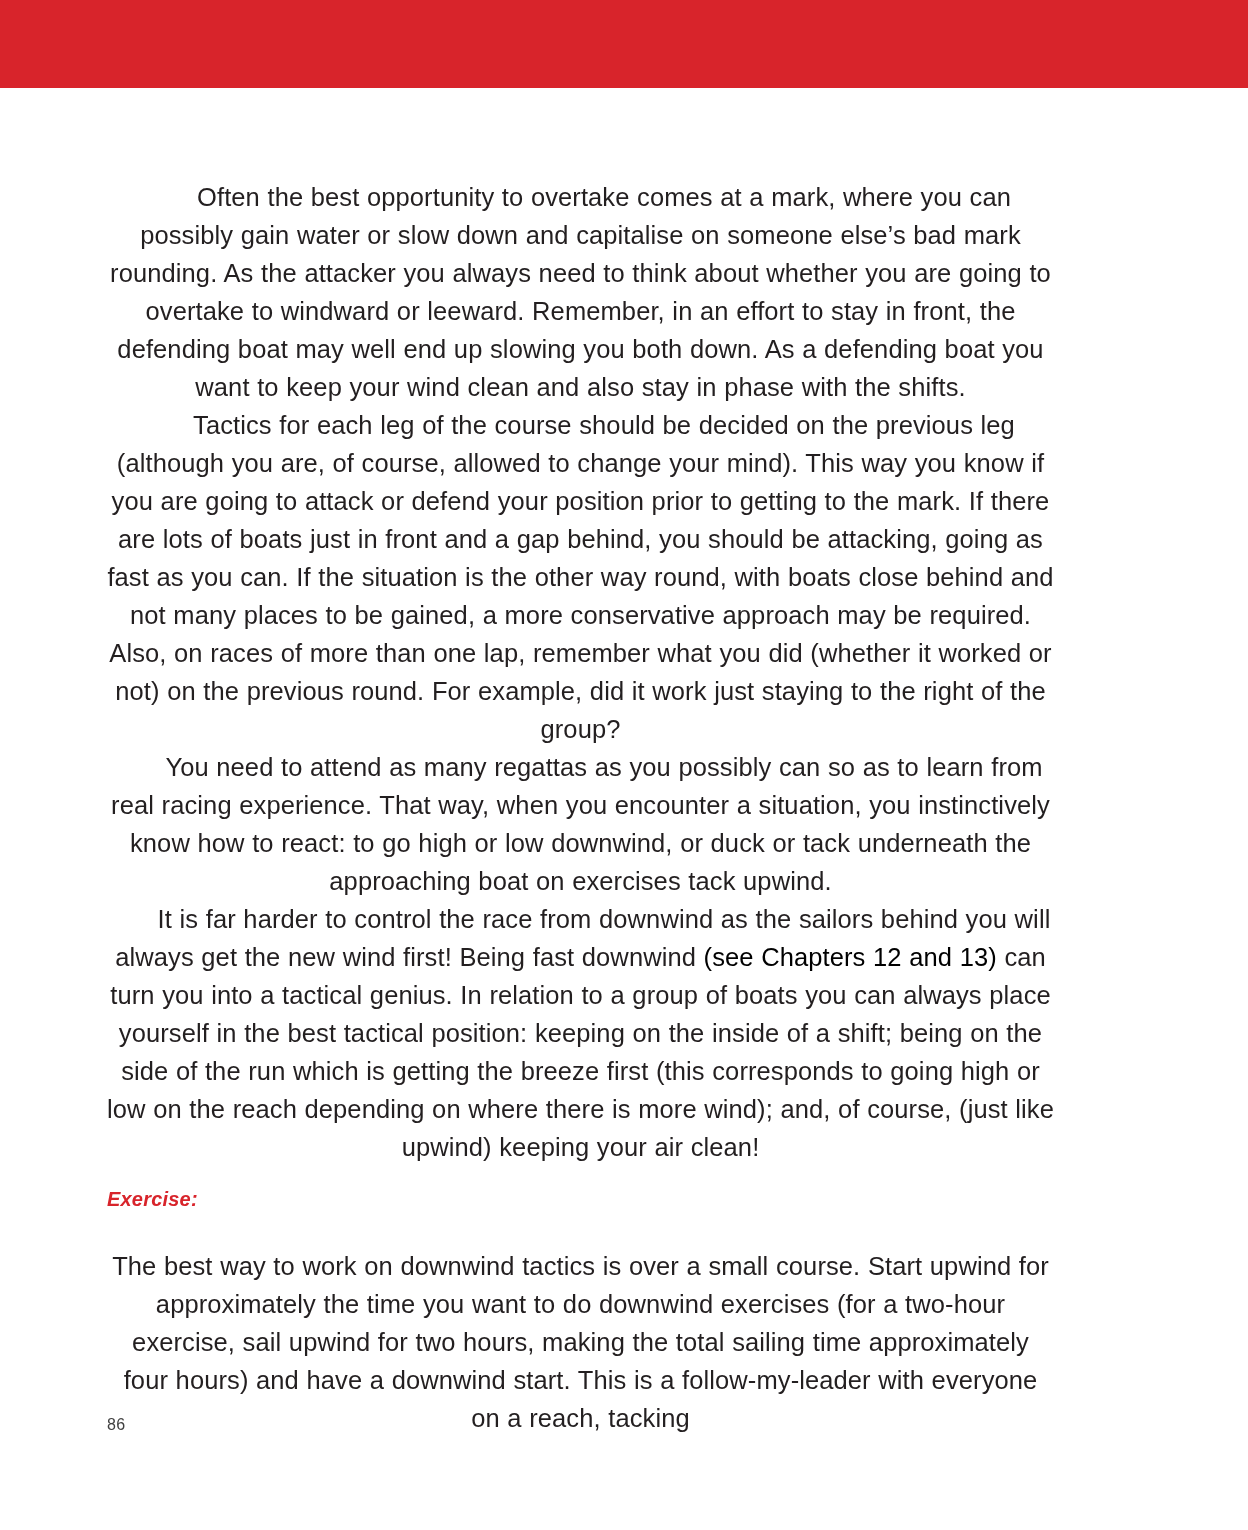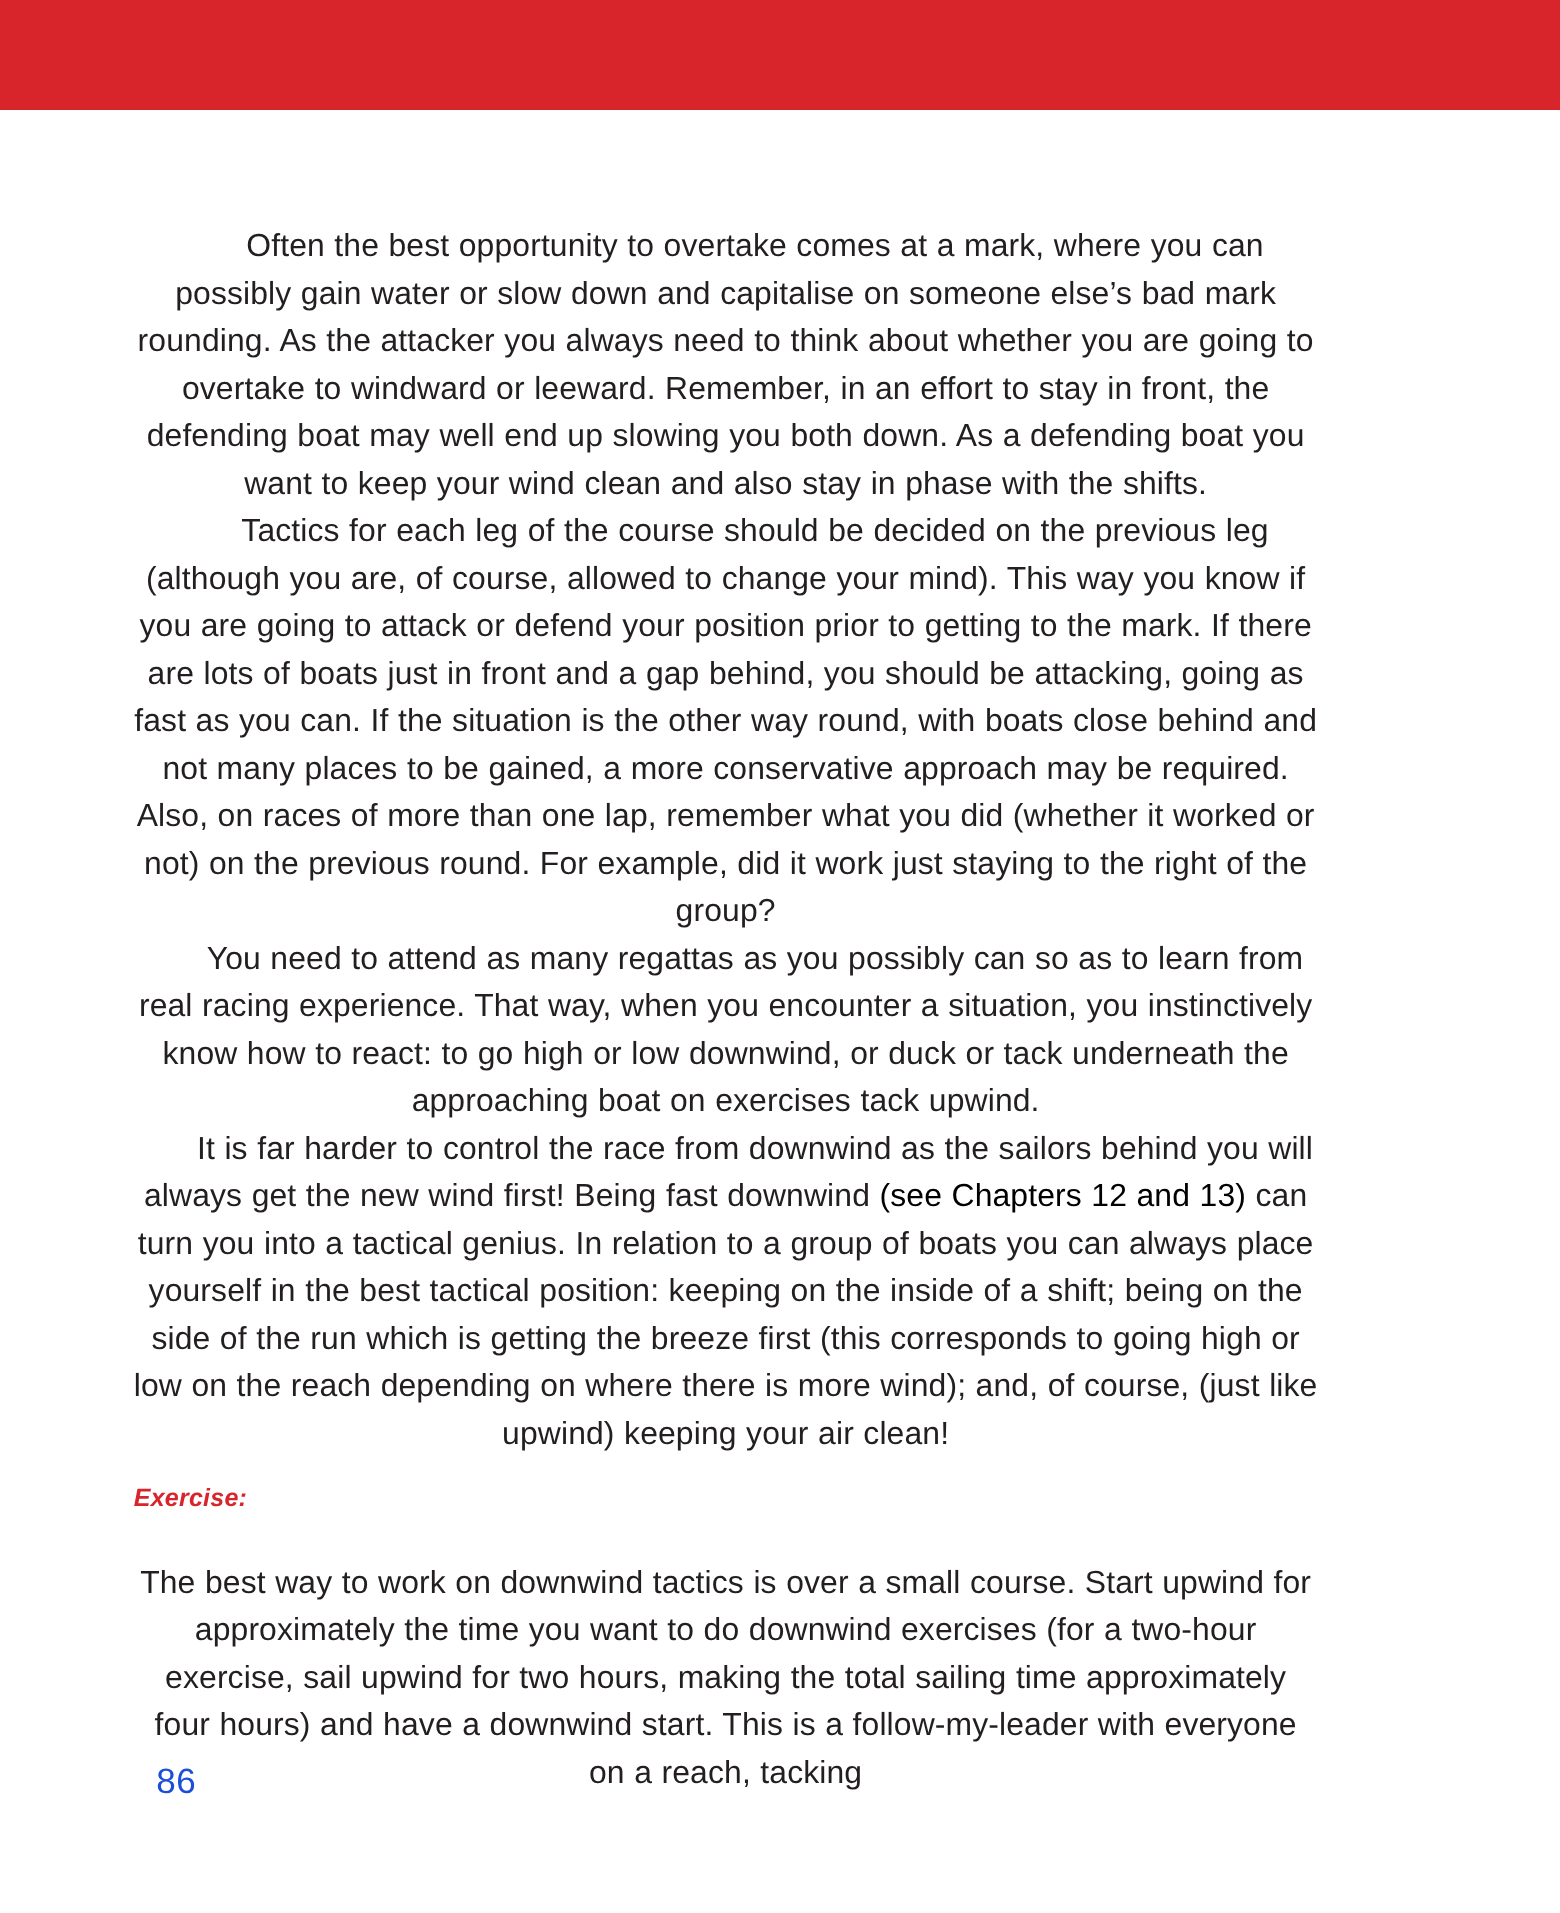--- a/index.html
+++ b/index.html
@@ -73,25 +73,25 @@
     position: absolute;
     left: 107px;
     top: 1232px;
     width: 947px;
     margin-top: 15px;
   }
 
   
   .page-number {
     position: absolute;
-    left: 125px;
+    left: 107px;
     top: 1412px;
-    font-size: 28px;
+    font-size: 16px;
     line-height: 26px;
-    color: #1d4ed8;
+    color: #404040;
     letter-spacing: 0.4px;
   }
 </style>
 </head>
 <body>
 
 <div class="page">
 
   <div class="header-band"></div>
 

